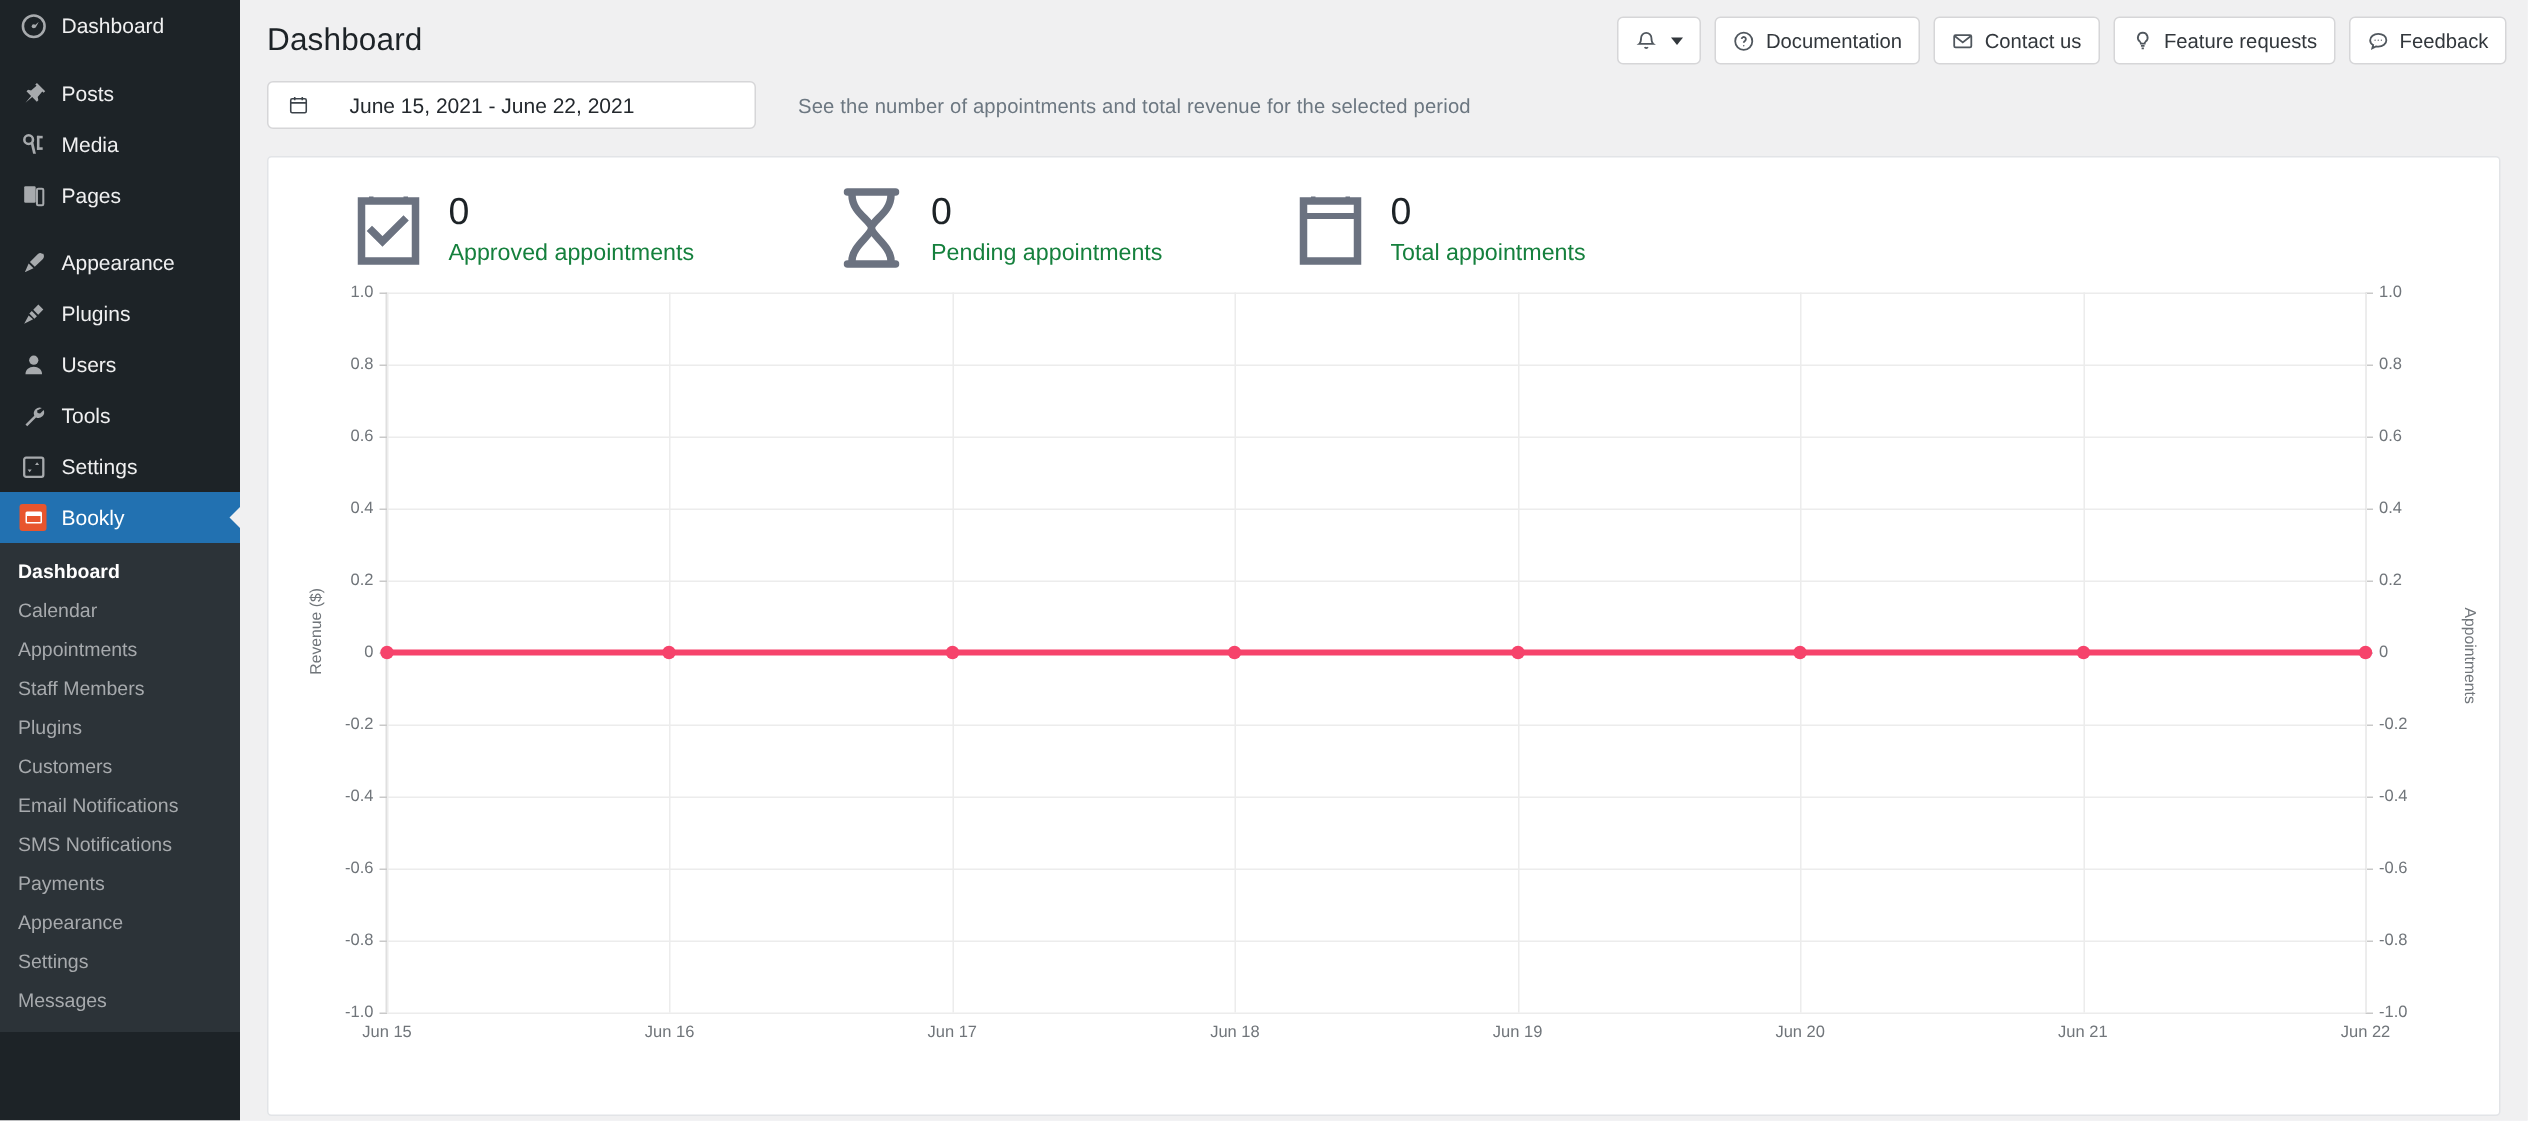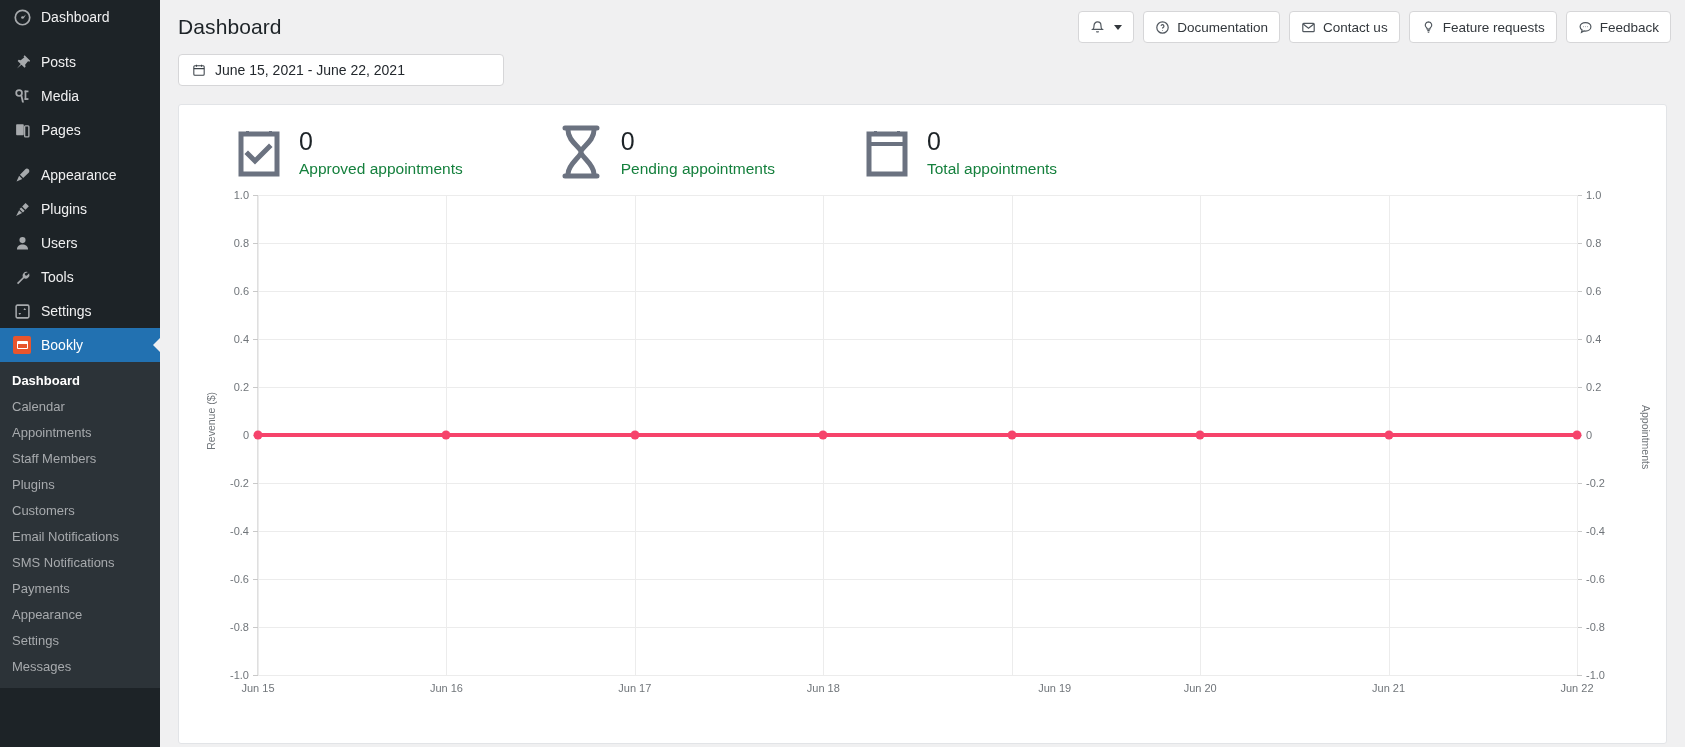--- a/index.html
+++ b/index.html
@@ -80,21 +80,21 @@
   .caret {
     width: 0; height: 0; border-left: 4px solid transparent;
     border-right: 4px solid transparent; border-top: 5px solid #32373c;
     margin-left: 2px;
   }
 
   .filterbar { display: flex; align-items: center; padding: 4px 18px 0 18px; }
   .daterange {
     background: #fff; border: 1px solid #d6d6d8; border-radius: 4px;
     height: 32px; width: 326px; display: flex; align-items: center;
-    gap: 9px; padding: 0 13px; font-size: 14px; color: #23282d; cursor: pointer;
+    gap: 27px; padding: 0 13px; font-size: 14px; color: #23282d; cursor: pointer;
   }
   .daterange svg { width: 14px; height: 14px; stroke: #3c434a; fill: none; stroke-width: 1.5; }
   .filter-desc {
     margin-left: 28px; font-size: 13.5px; color: #6c7781; letter-spacing: .1px;
   }
 
   .panel {
     margin: 18px 18px 0 18px; background: #fff;
     border: 1px solid #e2e4e7; border-radius: 3px;
     height: 640px; overflow: hidden; position: relative;
@@ -324,20 +324,21 @@
     </div>
 
     <div class="filterbar">
       <div class="daterange">
         <svg viewBox="0 0 20 20">
             <rect x="2.6" y="4" width="14.8" height="13.4" rx="1.4"></rect>
             <path d="M2.6 8h14.8M6.4 2.4v3M13.6 2.4v3"></path>
           </svg>
         <span>June 15, 2021 - June 22, 2021</span>
       </div>
+      <div class="filter-desc">See the number of appointments and total revenue for the selected period</div>
     </div>
 
     <div class="panel">
 
       <div class="stats">
 
         <div class="stat s1">
           <div class="stat-ico">
             <svg width="48" height="52" viewBox="0 0 48 52">
                 <path d="M11 5h3v5h-3zM34 5h3v5h-3z"></path>
@@ -441,21 +442,21 @@
             <div class="ytick r" style="top: 100%;">-1.0</div>
             <div class="vline" style="left: 0%;"></div>
             <div class="xtick" style="left: 0%;">Jun 15</div>
             <div class="vline" style="left: 14.2857%;"></div>
             <div class="xtick" style="left: 14.2857%;">Jun 16</div>
             <div class="vline" style="left: 28.5714%;"></div>
             <div class="xtick" style="left: 28.5714%;">Jun 17</div>
             <div class="vline" style="left: 42.8571%;"></div>
             <div class="xtick" style="left: 42.8571%;">Jun 18</div>
             <div class="vline" style="left: 57.1429%;"></div>
-            <div class="xtick" style="left: 57.1429%; margin-left: 43px;">Jun 19</div>
+            <div class="xtick" style="left: 57.1429%;">Jun 19</div>
             <div class="vline" style="left: 71.4286%;"></div>
             <div class="xtick" style="left: 71.4286%;">Jun 20</div>
             <div class="vline" style="left: 85.7143%;"></div>
             <div class="xtick" style="left: 85.7143%;">Jun 21</div>
             <div class="vline" style="left: 100%;"></div>
             <div class="xtick" style="left: 100%;">Jun 22</div>
             <div class="dataline" style="top: 50%; background: rgb(246, 67, 107);"></div>
             <div class="dot" style="left: 0%; top: 50%; background: rgb(246, 67, 107);"></div>
             <div class="dot" style="left: 14.2857%; top: 50%; background: rgb(246, 67, 107);"></div>
             <div class="dot" style="left: 28.5714%; top: 50%; background: rgb(246, 67, 107);"></div>

